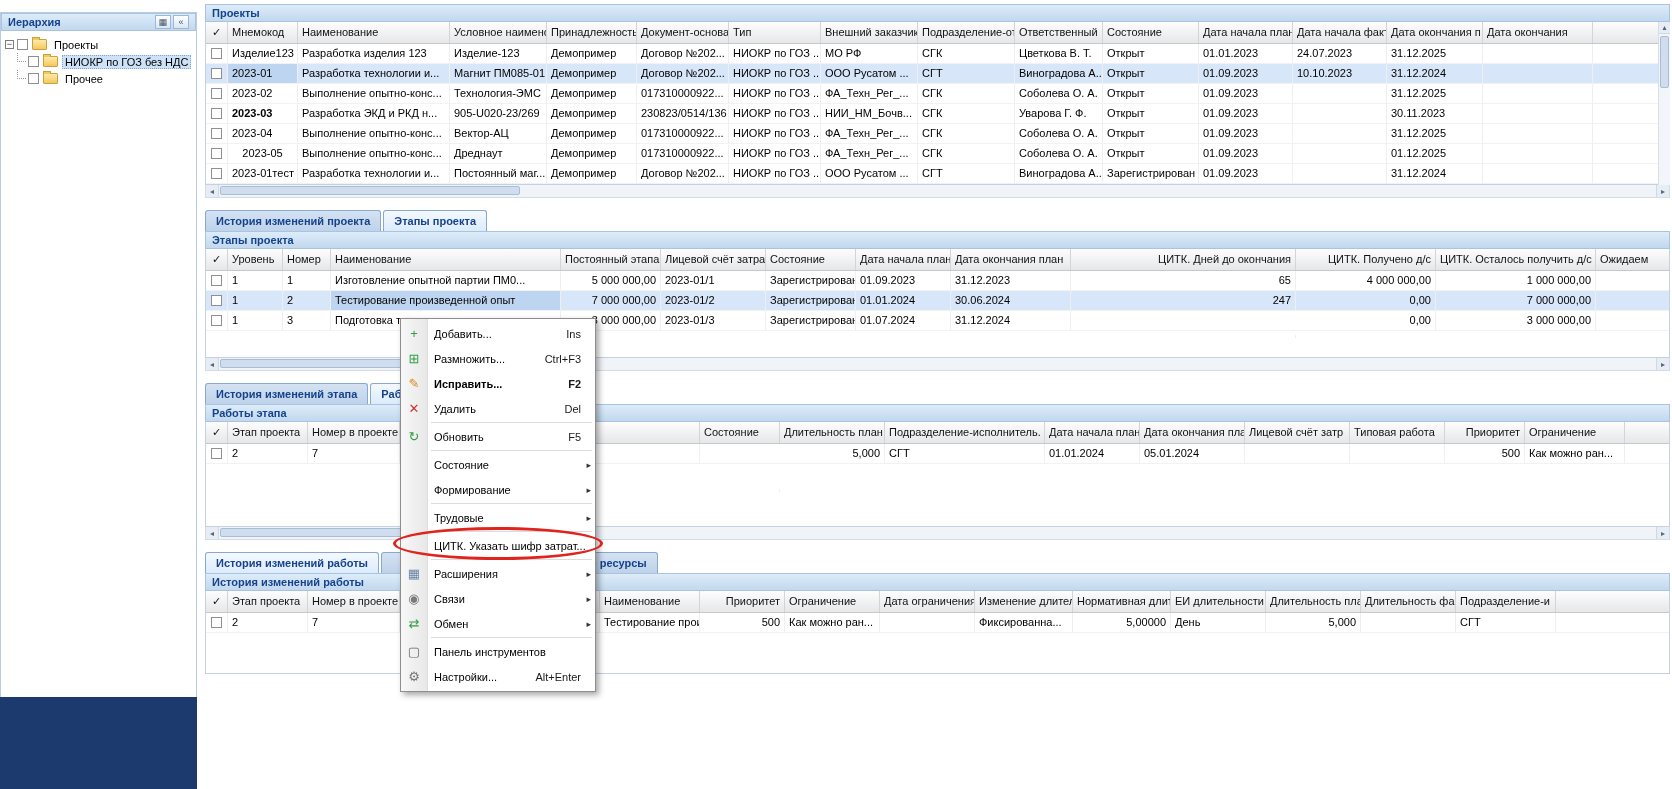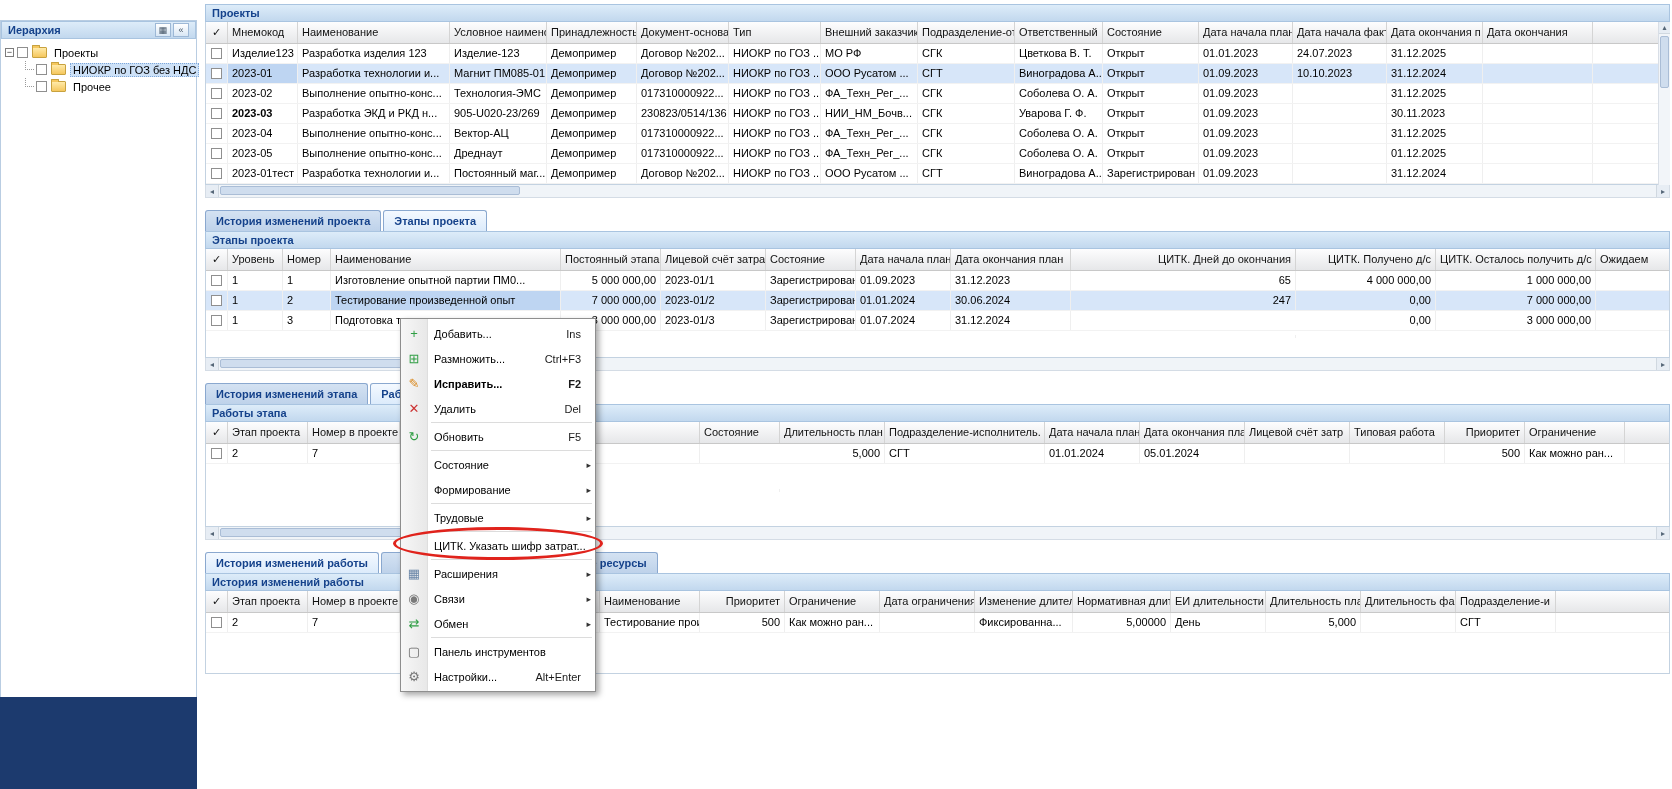--- a/index.html
+++ b/index.html
@@ -8,24 +8,24 @@
   *{box-sizing:border-box;}
 
   
   .panel-title{height:18px;background:linear-gradient(#ddecf9,#c2d8ee);border:1px solid #a9c4e0;
     display:flex;align-items:center;padding:0 6px;color:#15428b;font-weight:bold;white-space:nowrap;}
   .sp{flex:1;}
   .tool{width:16px;height:14px;border:1px solid #9db8d6;background:linear-gradient(#ffffff,#d9e7f5);
     display:inline-flex;align-items:center;justify-content:center;font-size:9px;color:#456;margin-left:2px;padding:0;cursor:default;}
 
   
-  .sidebar{position:absolute;left:0;top:20px;width:197px;height:693px;border:1px solid #b9cde2;background:#fff;}
+  .sidebar{position:absolute;left:0;top:12px;width:197px;height:693px;border:1px solid #b9cde2;background:#fff;}
   .tree{padding-top:5px;}
   .trow{display:flex;align-items:center;height:17px;padding-left:4px;white-space:nowrap;}
-  .trow.lvl1{padding-left:24px;}
+  .trow.lvl1{padding-left:16px;}
   .expander{width:9px;height:9px;border:1px solid #7c7c7c;background:#fff;font-size:9px;line-height:7px;
     text-align:center;margin-right:3px;color:#333;flex:none;}
   .twig{width:9px;height:9px;border-left:1px dotted #9a9a9a;border-bottom:1px dotted #9a9a9a;
     margin:-8px 2px 0 0;flex:none;}
   .checkbox{width:11px;height:11px;border:1px solid #8f8f8f;background:#fff;display:inline-block;flex:none;}
   .folder{width:15px;height:11px;background:linear-gradient(#ffeaa9,#f5c75d);border:1px solid #c8a23f;
     border-radius:1px;margin:0 4px 0 4px;position:relative;flex:none;}
   .folder::before{content:"";position:absolute;left:-1px;top:-3px;width:6px;height:2px;background:#f5c75d;
     border:1px solid #c8a23f;border-bottom:none;border-radius:1px 1px 0 0;}
   .tlabel{padding:1px 3px;}
@@ -245,21 +245,21 @@
                 <div class="gcell" style="width: 96px;">Открыт</div>
                 <div class="gcell" style="width: 94px;">01.09.2023</div>
                 <div class="gcell" style="width: 94px;"></div>
                 <div class="gcell" style="width: 96px;">31.12.2025</div>
                 <div class="gcell" style="width: 110px;"></div>
               </div>
               <div class="grow">
                 <div class="gcell chk" style="width: 22px;">
                   <span class="checkbox"></span>
                 </div>
-                <div class="gcell" style="width: 70px;">2023-05</div>
+                <div class="gcell" style="width: 70px; text-align: center;">2023-05</div>
                 <div class="gcell" style="width: 152px;">Выполнение опытно-конс...</div>
                 <div class="gcell" style="width: 97px;">Дреднаут</div>
                 <div class="gcell" style="width: 90px;">Демопример</div>
                 <div class="gcell" style="width: 92px;">017310000922...</div>
                 <div class="gcell" style="width: 92px;">НИОКР по ГОЗ ...</div>
                 <div class="gcell" style="width: 97px;">ФА_Техн_Рег_...</div>
                 <div class="gcell" style="width: 97px;">СГК</div>
                 <div class="gcell" style="width: 88px;">Соболева О. А.</div>
                 <div class="gcell" style="width: 96px;">Открыт</div>
                 <div class="gcell" style="width: 94px;">01.09.2023</div>

